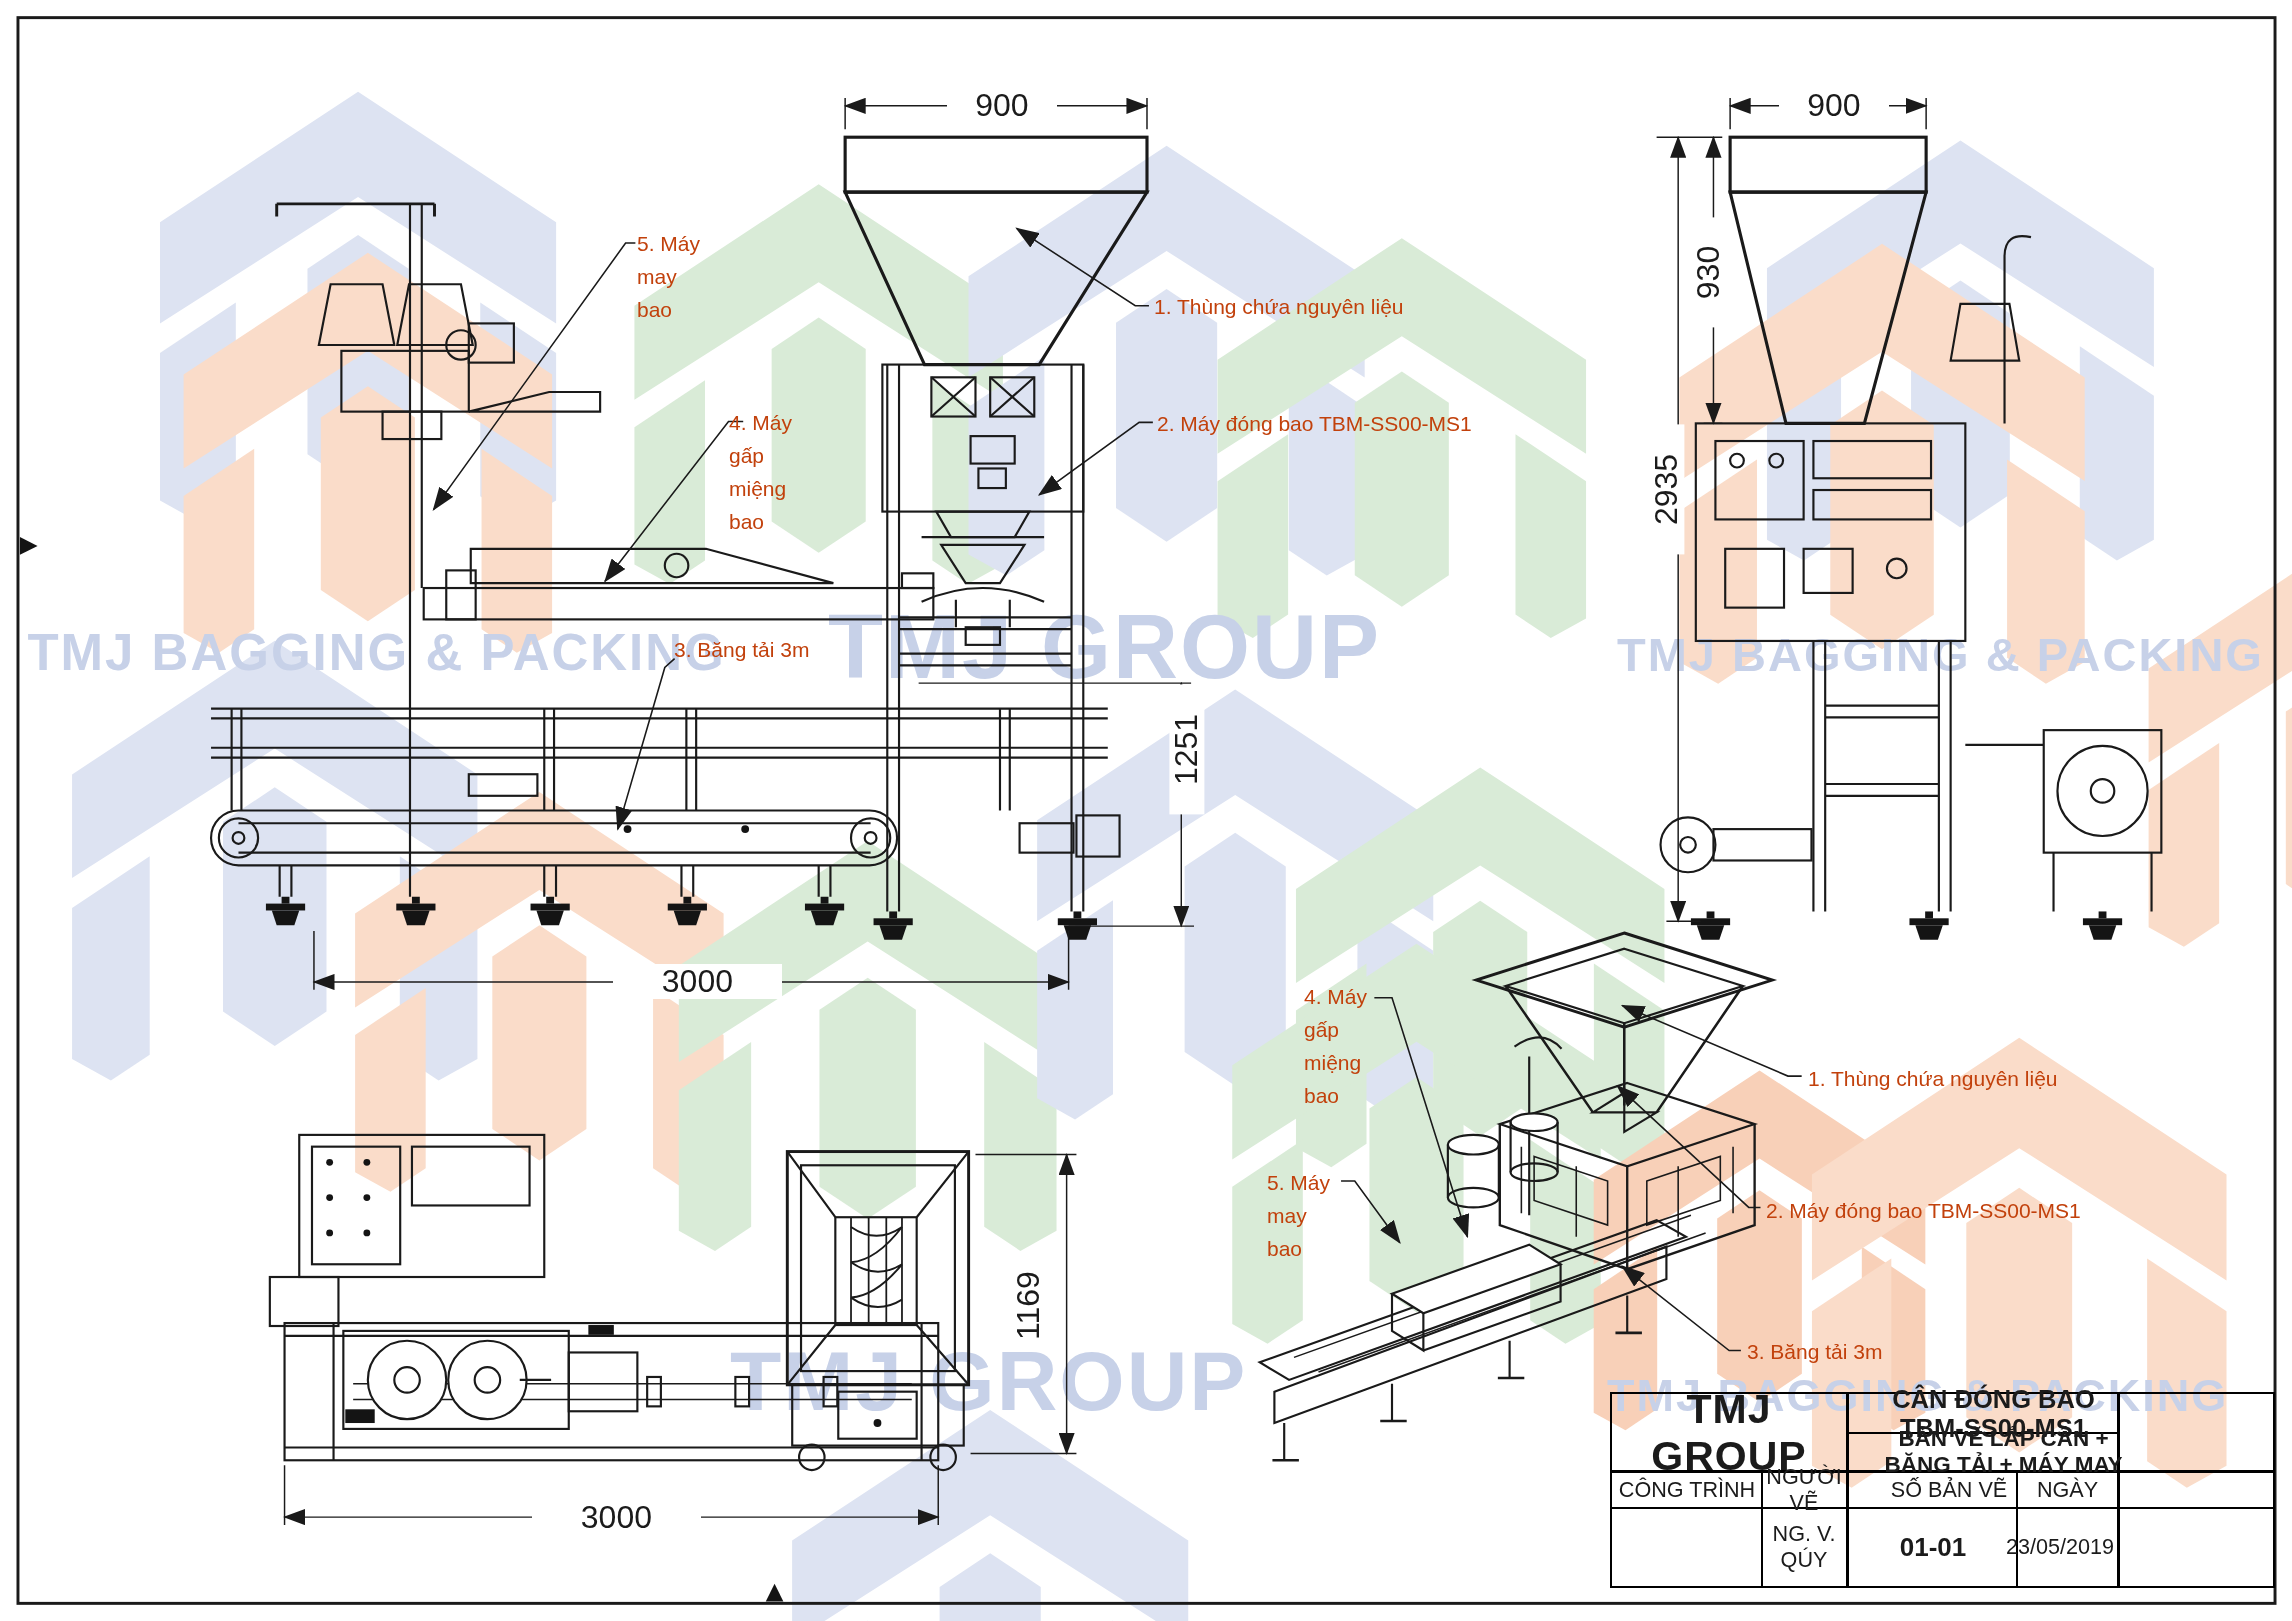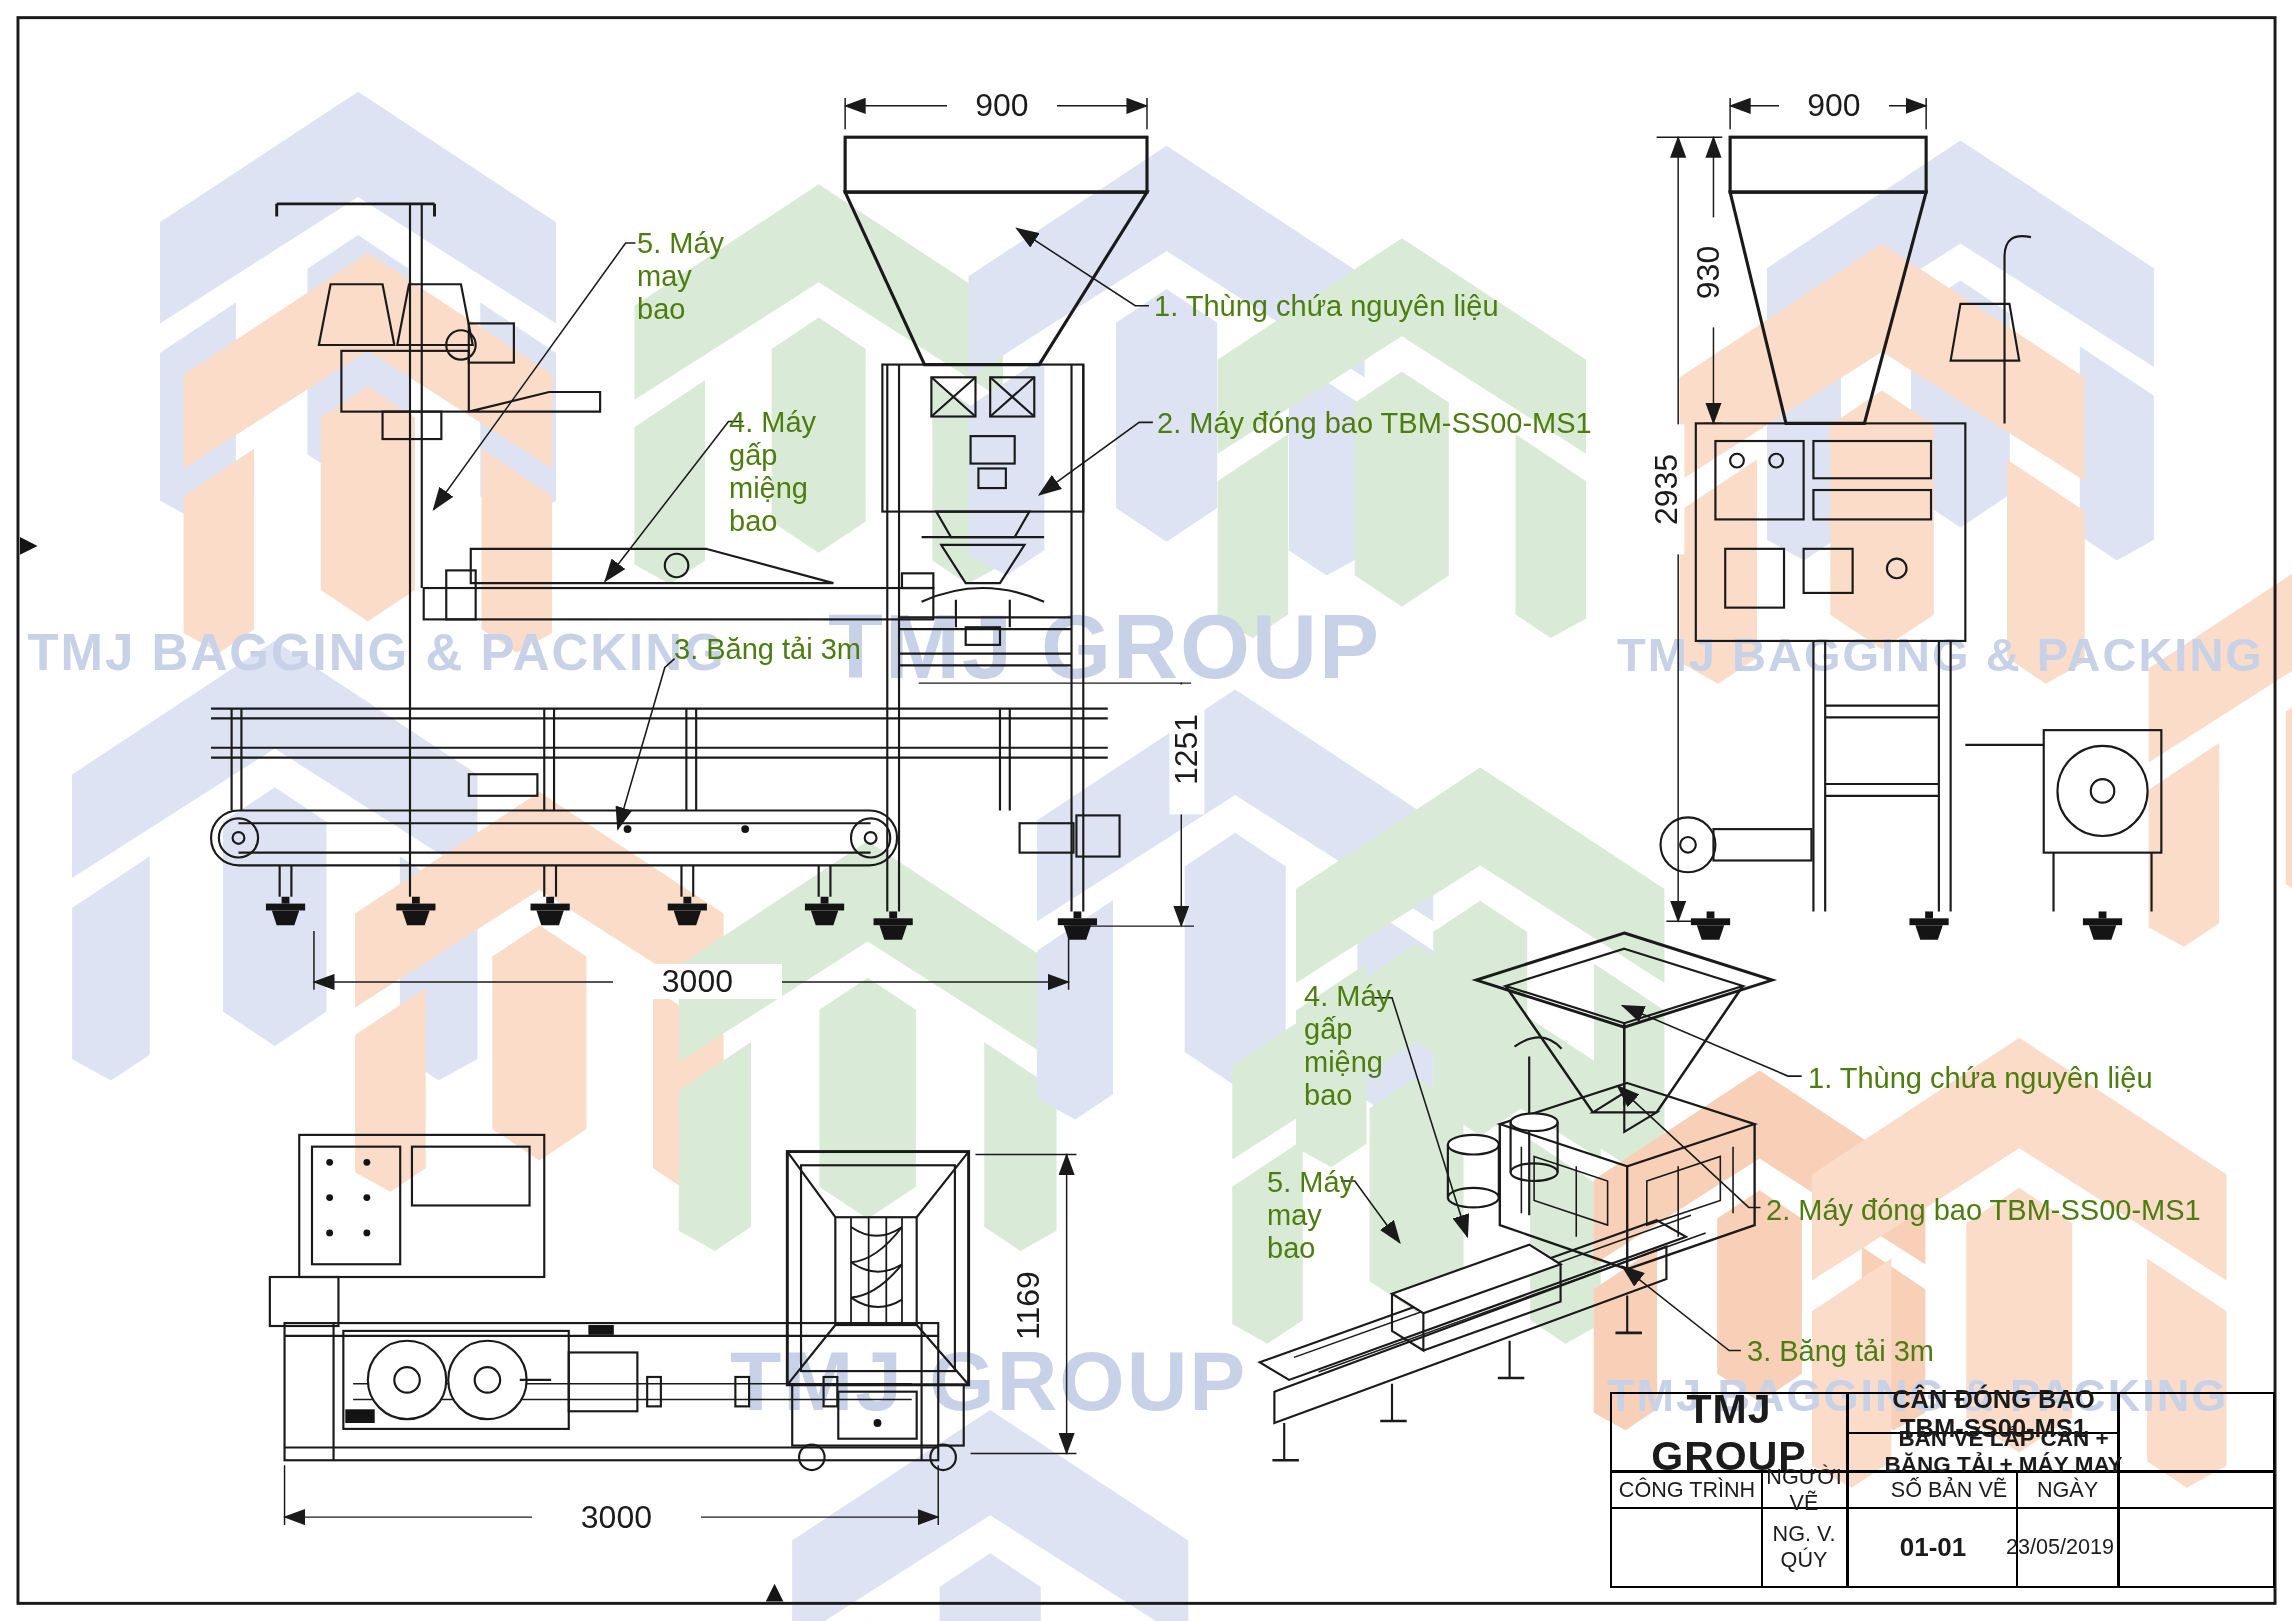--- a/index.html
+++ b/index.html
@@ -7,21 +7,21 @@
     position:relative;width:2293px;height:1621px;background:#ffffff;
     overflow:hidden;font-family:"Liberation Sans",sans-serif;color:#1b1b1b;
   }
   #sheet svg{position:absolute;left:0;top:0;}
   .wm-text{
     position:absolute;font-weight:bold;white-space:nowrap;
     letter-spacing:2px;z-index:1;user-select:none;
   }
   .artlayer{z-index:2;}
   .lbl{
-    position:absolute;z-index:3;font-size:29px;line-height:33px;color:#4d7c0f;
+    position:absolute;z-index:3;font-size:21px;line-height:33px;color:#c2410c;
     white-space:nowrap;
   }
   .lbl span{display:block;}
   .dim{
     position:absolute;z-index:3;font-size:32px;color:#1b1b1b;background:#ffffff;
     padding:0 5.9px;text-align:center;white-space:nowrap;line-height:35px;
   }
   .dim.rot{transform:rotate(-90deg);transform-origin:center center;}
   .tb{position:absolute;z-index:4;box-sizing:border-box;}
   .tb-border{border:2.9px solid #000;}

